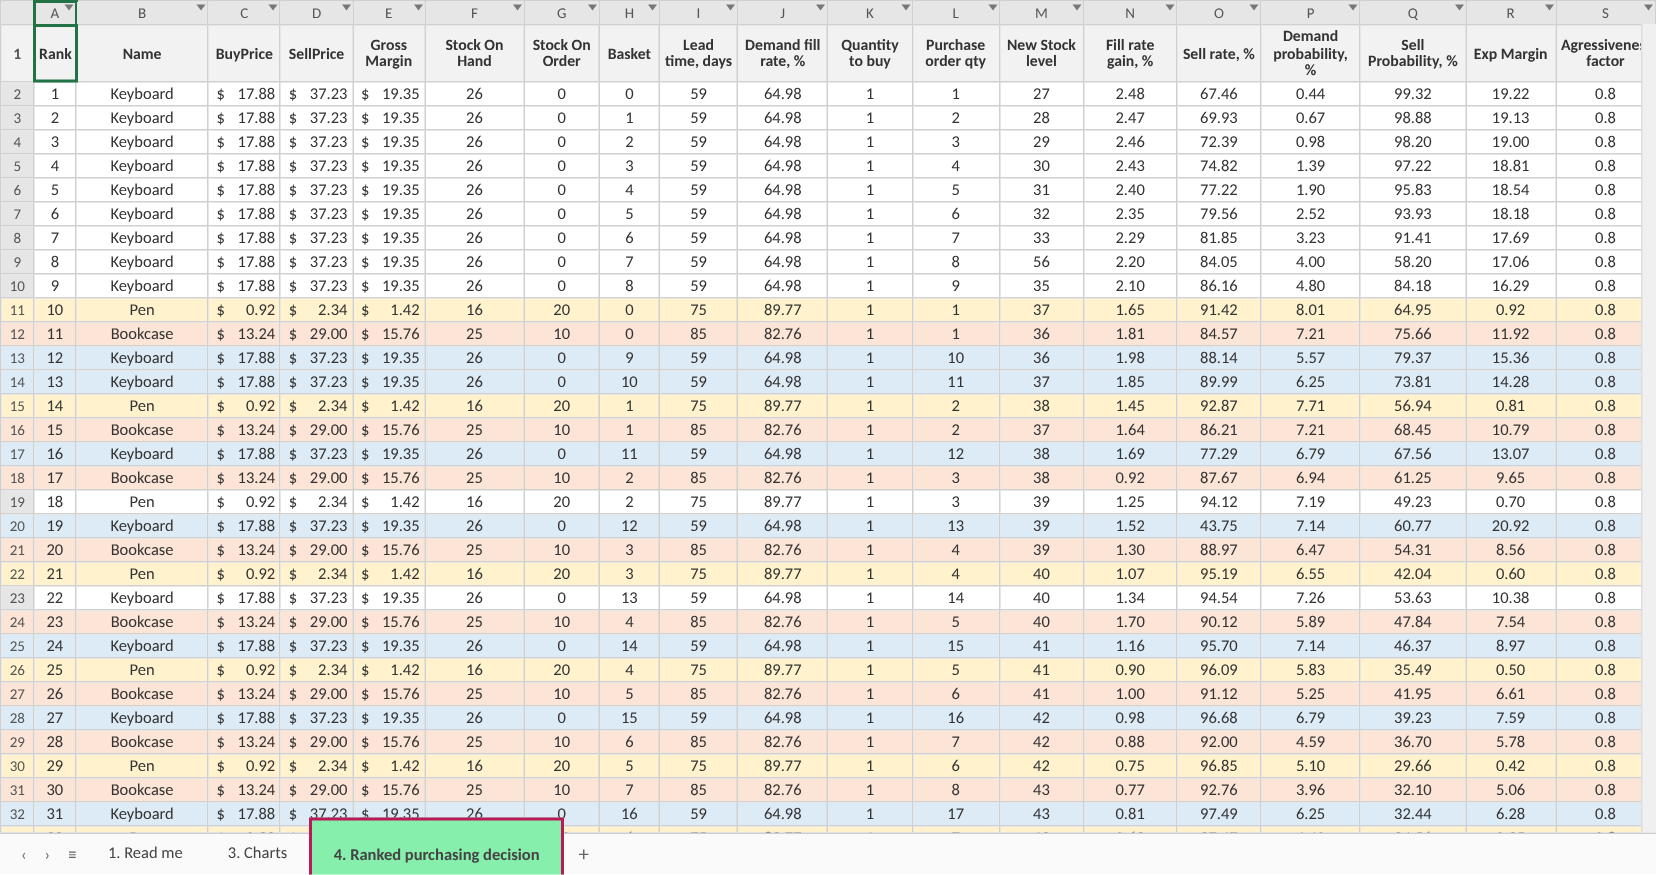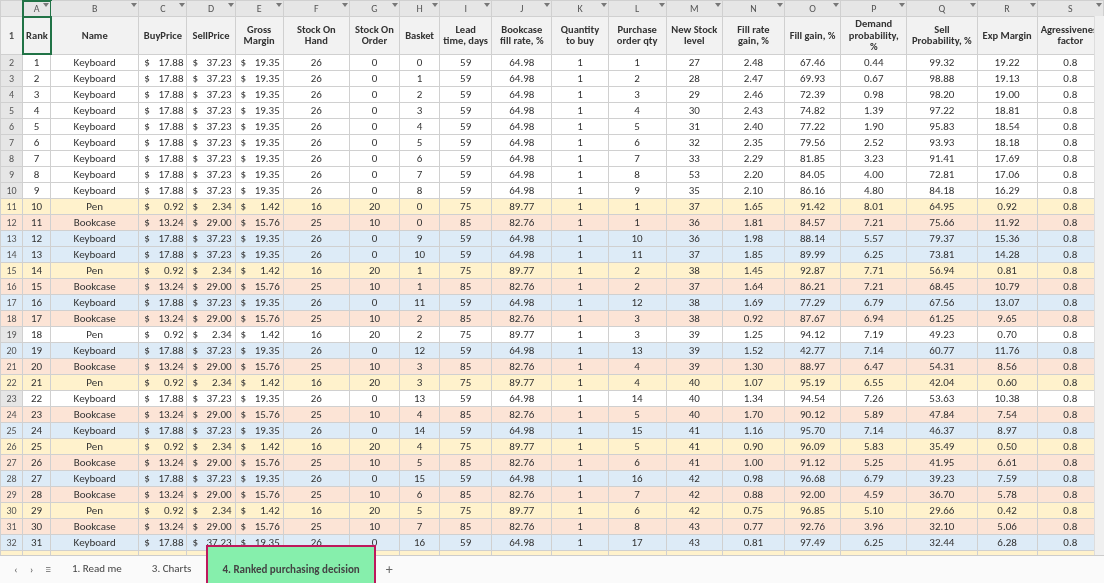--- a/index.html
+++ b/index.html
@@ -150,26 +150,26 @@
           <th class="row-hdr">1</th>
           <th class="selected-cell">Rank</th>
           <th>Name</th>
           <th>BuyPrice</th>
           <th>SellPrice</th>
           <th>Gross Margin</th>
           <th>Stock On Hand</th>
           <th>Stock On Order</th>
           <th>Basket</th>
           <th>Lead time, days</th>
-          <th>Bookcase fill rate, %</th>
+          <th>Demand fill rate, %</th>
           <th>Quantity to buy</th>
           <th>Purchase order qty</th>
           <th>New Stock level</th>
           <th>Fill rate gain, %</th>
-          <th>Fill gain, %</th>
+          <th>Sell rate, %</th>
           <th>Demand probability, %</th>
           <th>Sell Probability, %</th>
           <th>Exp Margin</th>
           <th>Agressiveness factor</th>
         </tr>
   </thead>
   <tbody id="grid-body">
         <tr>
           <td class="row-hdr">2</td>
           <td class="ctr">1</td>
@@ -331,25 +331,25 @@
           <td class="num money">17.88</td>
           <td class="num money">37.23</td>
           <td class="num money">19.35</td>
           <td class="ctr">26</td>
           <td class="ctr">0</td>
           <td class="ctr">7</td>
           <td class="ctr">59</td>
           <td class="ctr">64.98</td>
           <td class="ctr">1</td>
           <td class="ctr">8</td>
-          <td class="ctr">53</td>
+          <td class="ctr">56</td>
           <td class="ctr">2.20</td>
           <td class="ctr">84.05</td>
           <td class="ctr">4.00</td>
-          <td class="ctr">72.81</td>
+          <td class="ctr">58.20</td>
           <td class="ctr">17.06</td>
           <td class="ctr">0.8</td>
         </tr>
         <tr>
           <td class="row-hdr">10</td>
           <td class="ctr">9</td>
           <td class="ctr">Keyboard</td>
           <td class="num money">17.88</td>
           <td class="num money">37.23</td>
           <td class="num money">19.35</td>
@@ -575,24 +575,24 @@
           <td class="num money">19.35</td>
           <td class="ctr">26</td>
           <td class="ctr">0</td>
           <td class="ctr">12</td>
           <td class="ctr">59</td>
           <td class="ctr">64.98</td>
           <td class="ctr">1</td>
           <td class="ctr">13</td>
           <td class="ctr">39</td>
           <td class="ctr">1.52</td>
-          <td class="ctr">42.77</td>
+          <td class="ctr">43.75</td>
           <td class="ctr">7.14</td>
           <td class="ctr">60.77</td>
-          <td class="ctr">11.76</td>
+          <td class="ctr">20.92</td>
           <td class="ctr">0.8</td>
         </tr>
         <tr class="row-pink">
           <td class="row-hdr">21</td>
           <td class="ctr">20</td>
           <td class="ctr">Bookcase</td>
           <td class="num money">13.24</td>
           <td class="num money">29.00</td>
           <td class="num money">15.76</td>
           <td class="ctr">25</td>

